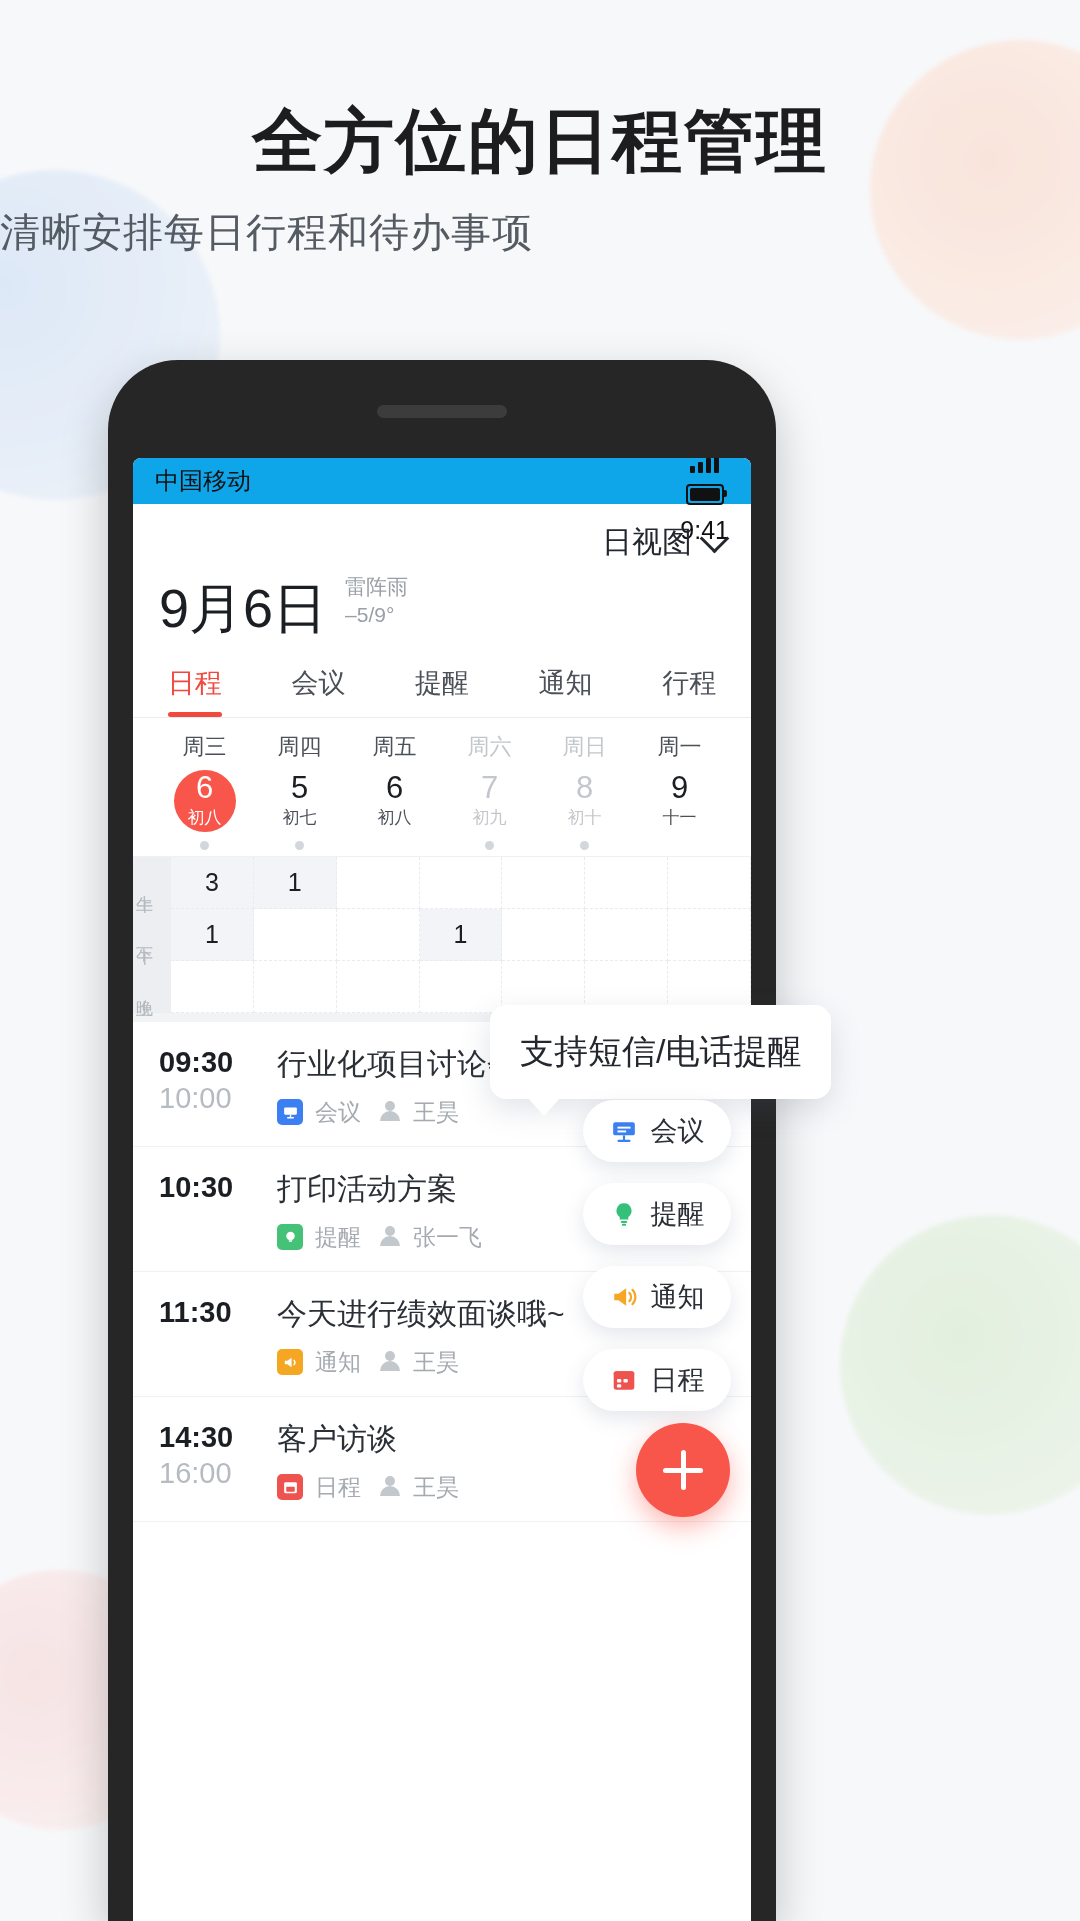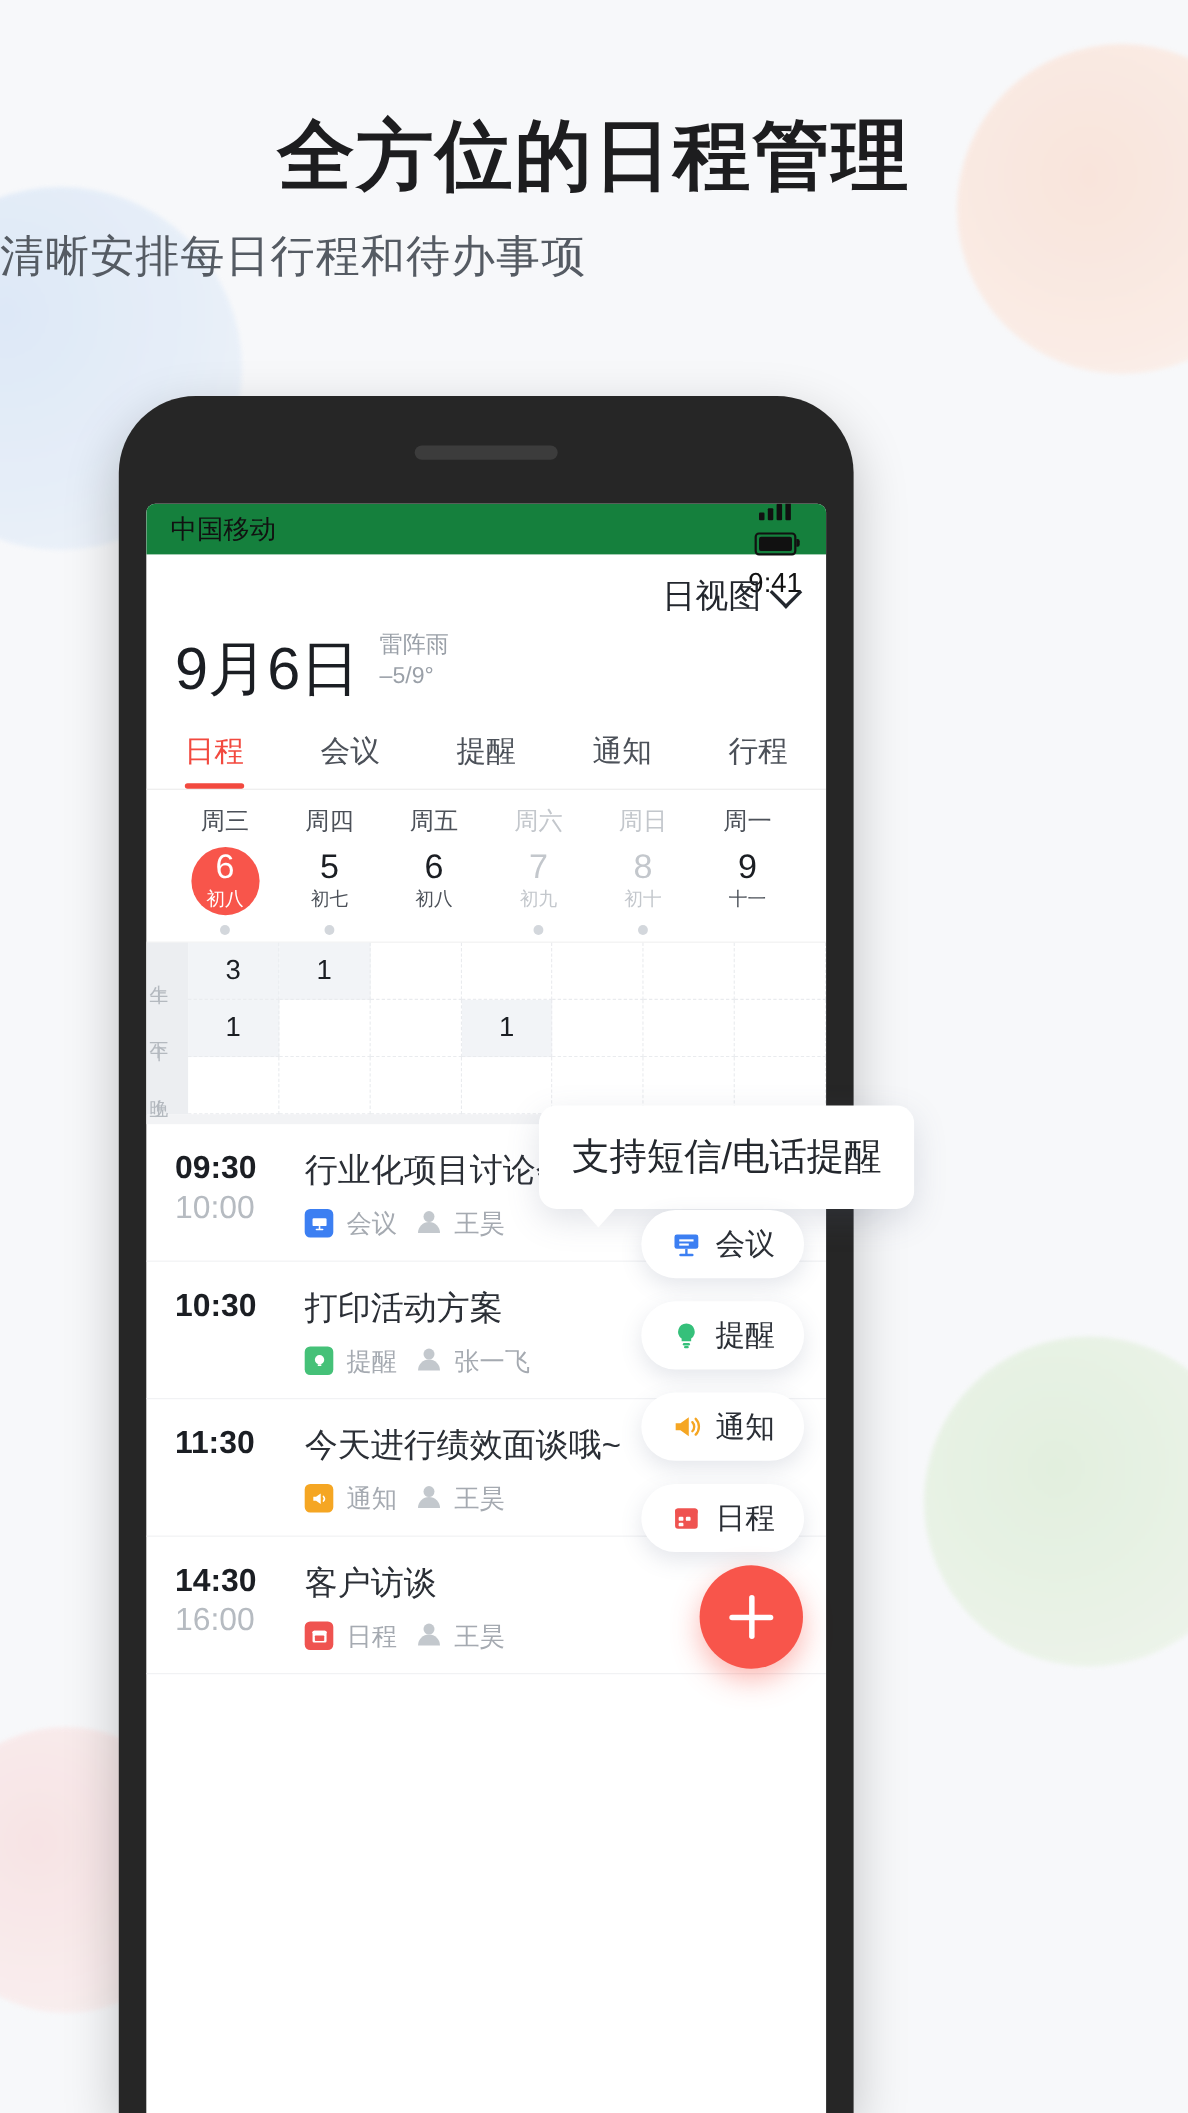--- a/index.html
+++ b/index.html
@@ -43,21 +43,21 @@
     width:130px; height:13px; border-radius:8px; background:#3c3c3c;
   }
   #screen {
     position:absolute; left:25px; top:98px; width:618px; height:1463px;
     background:#ffffff; border-radius:8px 8px 0 0; overflow:hidden;
   }
 
   
   #status-bar {
     height:46px; display:flex; align-items:center; padding:0 22px;
-    justify-content:space-between; background:#15803d;
+    justify-content:space-between; background:#0ea5e9;
   }
   #carrier { font-size:24px; color:#111; }
   .status-right { display:flex; align-items:center; gap:11px;flex-direction:column; }
   #clock { font-size:25px; color:#111; }
   .sig-bars { display:flex; align-items:flex-end; gap:3px; height:20px; }
   .sig-bars i { display:block; width:5px; background:#111; border-radius:1px; }
   .sig-bars i:nth-child(1){height:7px;}
   .sig-bars i:nth-child(2){height:11px;}
   .sig-bars i:nth-child(3){height:15px;}
   .sig-bars i:nth-child(4){height:19px;}

